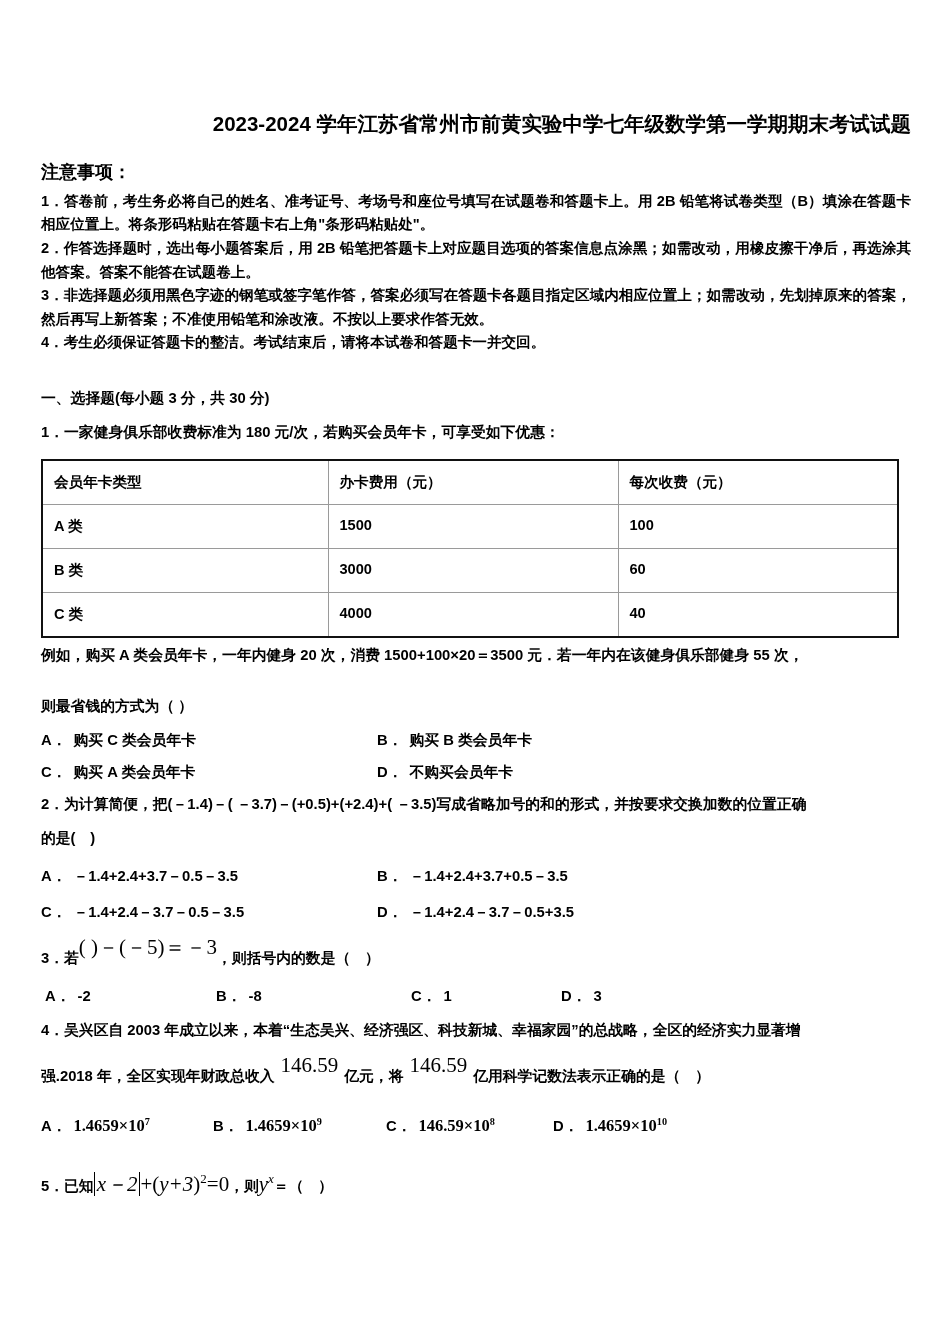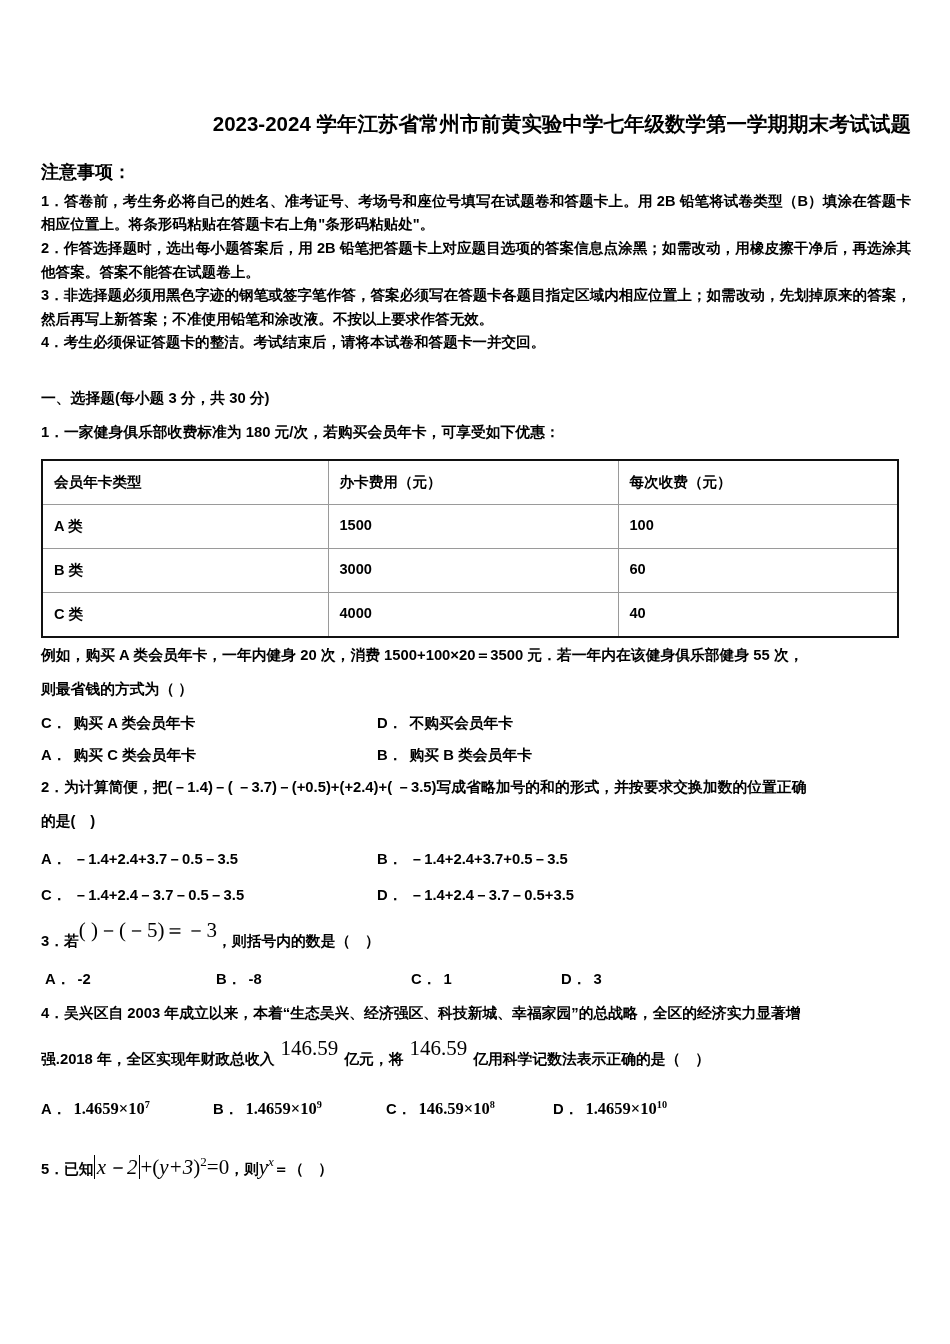--- a/index.html
+++ b/index.html
@@ -218,30 +218,30 @@
       </tr>
       <tr>
         <td>C 类</td>
         <td>4000</td>
         <td>40</td>
       </tr>
     </tbody>
       </table>
 
     <div class="q-stem">例如，购买 A 类会员年卡，一年内健身 20 次，消费 1500+100×20＝3500 元．若一年内在该健身俱乐部健身 55 次，</div>
-    <div class="q-stem" style="margin-top:10px">则最省钱的方式为（      ）</div>
+    <div class="q-stem" style="margin-top:27px">则最省钱的方式为（      ）</div>
 
     <div class="opts">
+      <div class="opt-row">
+        <span class="opt c1"><span class="lab">A．</span><span class="val">购买 C 类会员年卡</span></span>
+        <span class="opt c2"><span class="lab">B．</span><span class="val">购买 B 类会员年卡</span></span>
+      </div>
       <div class="opt-row">
         <span class="opt c1"><span class="lab">C．</span><span class="val">购买 A 类会员年卡</span></span>
         <span class="opt c2"><span class="lab">D．</span><span class="val">不购买会员年卡</span></span>
-      </div>
-      <div class="opt-row">
-        <span class="opt c1"><span class="lab">A．</span><span class="val">购买 C 类会员年卡</span></span>
-        <span class="opt c2"><span class="lab">B．</span><span class="val">购买 B 类会员年卡</span></span>
       </div>
     </div>
 
     <div class="q-stem" style="margin-top:4px"><span>2．</span><span>为计算简便，把(－1.4)－( －3.7)－(+0.5)+(+2.4)+( －3.5)写成省略加号的和的形式，并按要求交换加数的位置正确</span></div>
     <div class="q-stem" style="margin-top:10px">的是(　)</div>
 
     <div class="opts" style="margin-top:14px">
       <div class="opt-row">
         <span class="opt c1"><span class="lab">A．</span><span class="val">－1.4+2.4+3.7－0.5－3.5</span></span>
         <span class="opt c2"><span class="lab">B．</span><span class="val">－1.4+2.4+3.7+0.5－3.5</span></span>

